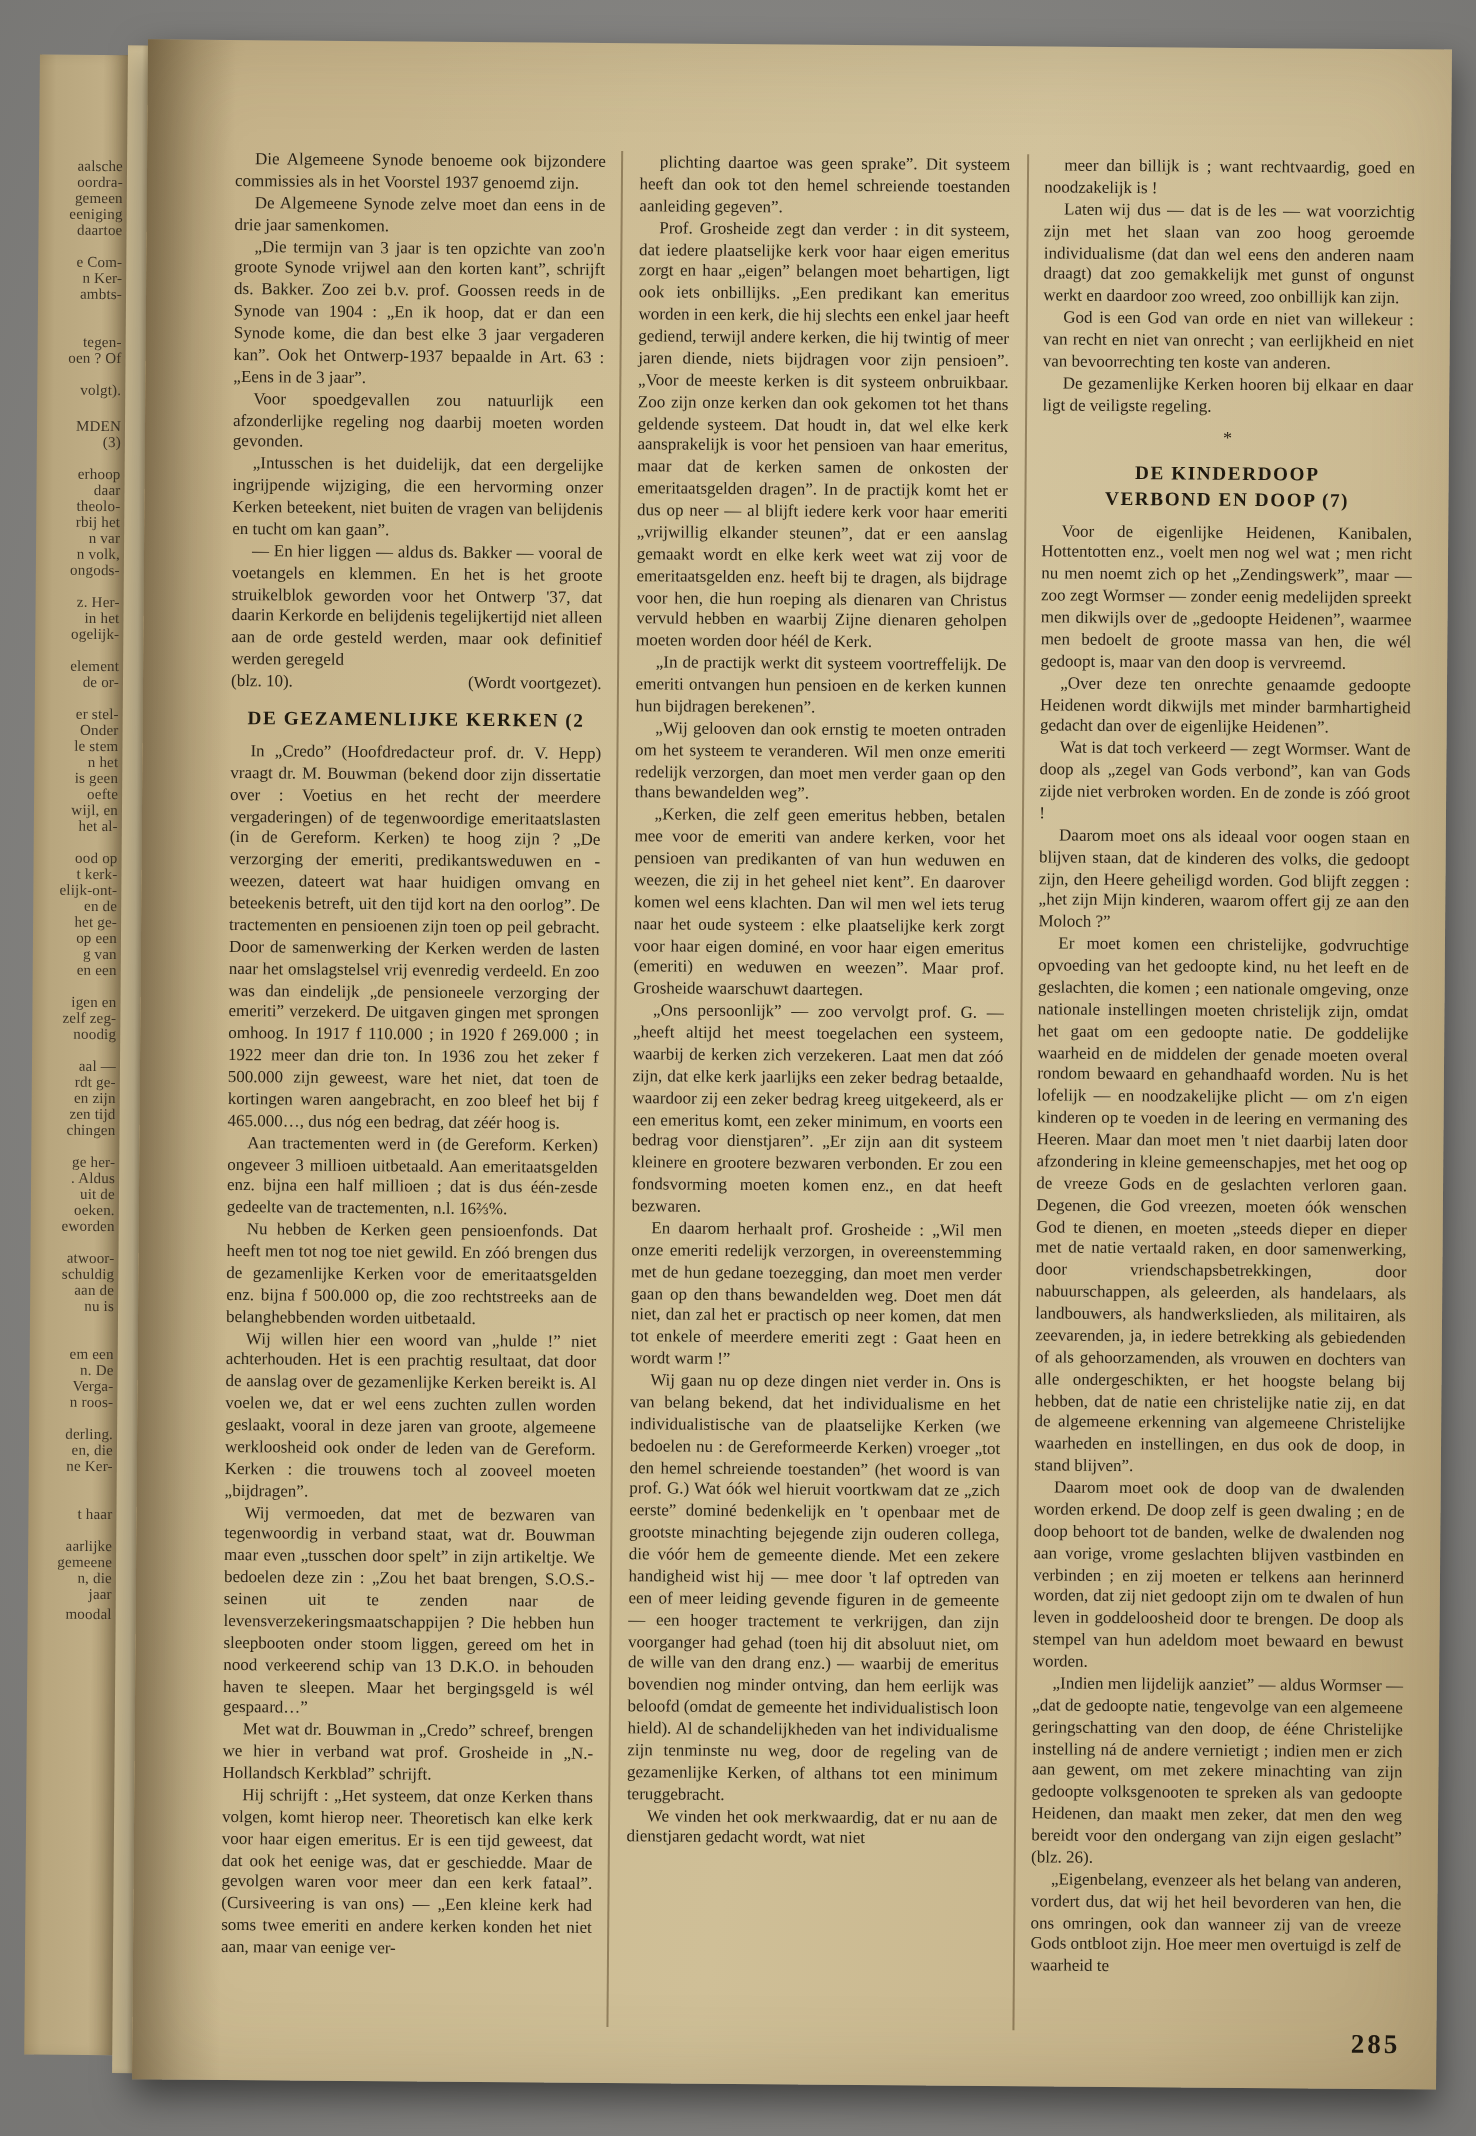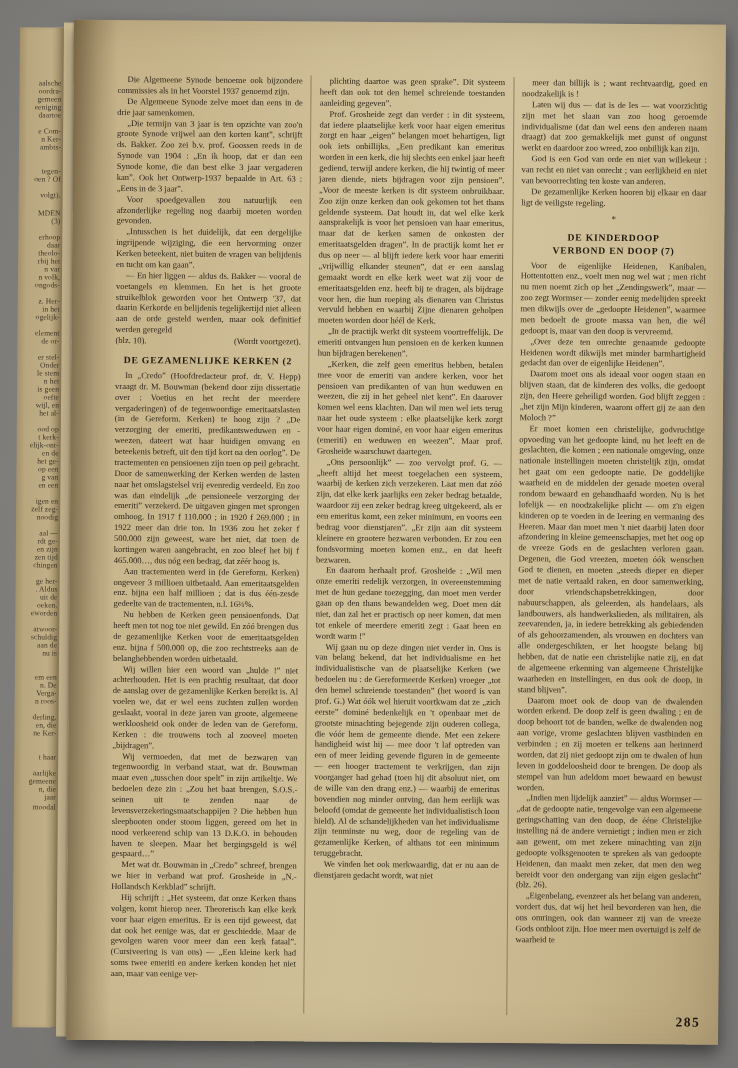--- a/index.html
+++ b/index.html
@@ -162,36 +162,38 @@
           <p class="para">Nu hebben de Kerken geen pensioenfonds. Dat heeft men tot nog toe niet gewild. En zóó brengen dus de gezamenlijke Kerken voor de emeritaatsgelden enz. bijna f 500.000 op, die zoo rechtstreeks aan de belanghebbenden worden uitbetaald.</p>
           <p class="para">Wij willen hier een woord van „hulde !” niet achterhouden. Het is een prachtig resultaat, dat door de aanslag over de gezamenlijke Kerken bereikt is. Al voelen we, dat er wel eens zuchten zullen worden geslaakt, vooral in deze jaren van groote, algemeene werkloosheid ook onder de leden van de Gereform. Kerken : die trouwens toch al zooveel moeten „bijdragen”.</p>
           <p class="para">Wij vermoeden, dat met de bezwaren van tegenwoordig in verband staat, wat dr. Bouwman maar even „tusschen door spelt” in zijn artikeltje. We bedoelen deze zin : „Zou het baat brengen, S.O.S.-seinen uit te zenden naar de levensverzekeringsmaatschappijen ? Die hebben hun sleepbooten onder stoom liggen, gereed om het in nood verkeerend schip van 13 D.K.O. in behouden haven te sleepen. Maar het bergingsgeld is wél gespaard…”</p>
           <p class="para">Met wat dr. Bouwman in „Credo” schreef, brengen we hier in verband wat prof. Grosheide in „N.-Hollandsch Kerkblad” schrijft.</p>
           <p class="para">Hij schrijft : „Het systeem, dat onze Kerken thans volgen, komt hierop neer. Theoretisch kan elke kerk voor haar eigen emeritus. Er is een tijd geweest, dat dat ook het eenige was, dat er geschiedde. Maar de gevolgen waren voor meer dan een kerk fataal”. (Cursiveering is van ons) — „Een kleine kerk had soms twee emeriti en andere kerken konden het niet aan, maar van eenige ver-</p>
         </div>
       <div class="col">
           <p class="para">plichting daartoe was geen sprake”. Dit systeem heeft dan ook tot den hemel schreiende toestanden aanleiding gegeven”.</p>
           <p class="para">Prof. Grosheide zegt dan verder : in dit systeem, dat iedere plaatselijke kerk voor haar eigen emeritus zorgt en haar „eigen” belangen moet behartigen, ligt ook iets onbillijks. „Een predikant kan emeritus worden in een kerk, die hij slechts een enkel jaar heeft gediend, terwijl andere kerken, die hij twintig of meer jaren diende, niets bijdragen voor zijn pensioen”. „Voor de meeste kerken is dit systeem onbruikbaar. Zoo zijn onze kerken dan ook gekomen tot het thans geldende systeem. Dat houdt in, dat wel elke kerk aansprakelijk is voor het pensioen van haar emeritus, maar dat de kerken samen de onkosten der emeritaatsgelden dragen”. In de practijk komt het er dus op neer — al blijft iedere kerk voor haar emeriti „vrijwillig elkander steunen”, dat er een aanslag gemaakt wordt en elke kerk weet wat zij voor de emeritaatsgelden enz. heeft bij te dragen, als bijdrage voor hen, die hun roeping als dienaren van Christus vervuld hebben en waarbij Zijne dienaren geholpen moeten worden door héél de Kerk.</p>
           <p class="para">„In de practijk werkt dit systeem voortreffelijk. De emeriti ontvangen hun pensioen en de kerken kunnen hun bijdragen berekenen”.</p>
+          <p class="para">„Wij gelooven dan ook ernstig te moeten ontraden om het systeem te veranderen. Wil men onze emeriti redelijk verzorgen, dan moet men verder gaan op den thans bewandelden weg”.</p>
           <p class="para">„Kerken, die zelf geen emeritus hebben, betalen mee voor de emeriti van andere kerken, voor het pensioen van predikanten of van hun weduwen en weezen, die zij in het geheel niet kent”. En daarover komen wel eens klachten. Dan wil men wel iets terug naar het oude systeem : elke plaatselijke kerk zorgt voor haar eigen dominé, en voor haar eigen emeritus (emeriti) en weduwen en weezen”. Maar prof. Grosheide waarschuwt daartegen.</p>
           <p class="para">„Ons persoonlijk” — zoo vervolgt prof. G. — „heeft altijd het meest toegelachen een systeem, waarbij de kerken zich verzekeren. Laat men dat zóó zijn, dat elke kerk jaarlijks een zeker bedrag betaalde, waardoor zij een zeker bedrag kreeg uitgekeerd, als er een emeritus komt, een zeker minimum, en voorts een bedrag voor dienstjaren”. „Er zijn aan dit systeem kleinere en grootere bezwaren verbonden. Er zou een fondsvorming moeten komen enz., en dat heeft bezwaren.</p>
           <p class="para">En daarom herhaalt prof. Grosheide : „Wil men onze emeriti redelijk verzorgen, in overeenstemming met de hun gedane toezegging, dan moet men verder gaan op den thans bewandelden weg. Doet men dát niet, dan zal het er practisch op neer komen, dat men tot enkele of meerdere emeriti zegt : Gaat heen en wordt warm !”</p>
           <p class="para">Wij gaan nu op deze dingen niet verder in. Ons is van belang bekend, dat het individualisme en het individualistische van de plaatselijke Kerken (we bedoelen nu : de Gereformeerde Kerken) vroeger „tot den hemel schreiende toestanden” (het woord is van prof. G.) Wat óók wel hieruit voortkwam dat ze „zich eerste” dominé bedenkelijk en 't openbaar met de grootste minachting bejegende zijn ouderen collega, die vóór hem de gemeente diende. Met een zekere handigheid wist hij — mee door 't laf optreden van een of meer leiding gevende figuren in de gemeente — een hooger tractement te verkrijgen, dan zijn voorganger had gehad (toen hij dit absoluut niet, om de wille van den drang enz.) — waarbij de emeritus bovendien nog minder ontving, dan hem eerlijk was beloofd (omdat de gemeente het individualistisch loon hield). Al de schandelijkheden van het individualisme zijn tenminste nu weg, door de regeling van de gezamenlijke Kerken, of althans tot een minimum teruggebracht.</p>
           <p class="para">We vinden het ook merkwaardig, dat er nu aan de dienstjaren gedacht wordt, wat niet</p>
         </div>
       <div class="col">
           <p class="para">meer dan billijk is ; want rechtvaardig, goed en noodzakelijk is !</p>
           <p class="para">Laten wij dus — dat is de les — wat voorzichtig zijn met het slaan van zoo hoog geroemde individualisme (dat dan wel eens den anderen naam draagt) dat zoo gemakkelijk met gunst of ongunst werkt en daardoor zoo wreed, zoo onbillijk kan zijn.</p>
           <p class="para">God is een God van orde en niet van willekeur : van recht en niet van onrecht ; van eerlijkheid en niet van bevoorrechting ten koste van anderen.</p>
           <p class="para">De gezamenlijke Kerken hooren bij elkaar en daar ligt de veiligste regeling.</p>
           <div class="sep-star">*</div>
           <h3 class="col-heading">DE KINDERDOOP</h3>
           <h3 class="col-heading">VERBOND EN DOOP  (7)</h3>
           <p class="para">Voor de eigenlijke Heidenen, Kanibalen, Hottentotten enz., voelt men nog wel wat ; men richt nu men noemt zich op het „Zendingswerk”, maar — zoo zegt Wormser — zonder eenig medelijden spreekt men dikwijls over de „gedoopte Heidenen”, waarmee men bedoelt de groote massa van hen, die wél gedoopt is, maar van den doop is vervreemd.</p>
           <p class="para">„Over deze ten onrechte genaamde gedoopte Heidenen wordt dikwijls met minder barmhartigheid gedacht dan over de eigenlijke Heidenen”.</p>
+          <p class="para">Wat is dat toch verkeerd — zegt Wormser. Want de doop als „zegel van Gods verbond”, kan van Gods zijde niet verbroken worden. En de zonde is zóó groot !</p>
           <p class="para">Daarom moet ons als ideaal voor oogen staan en blijven staan, dat de kinderen des volks, die gedoopt zijn, den Heere geheiligd worden. God blijft zeggen : „het zijn Mijn kinderen, waarom offert gij ze aan den Moloch ?”</p>
           <p class="para">Er moet komen een christelijke, godvruchtige opvoeding van het gedoopte kind, nu het leeft en de geslachten, die komen ; een nationale omgeving, onze nationale instellingen moeten christelijk zijn, omdat het gaat om een gedoopte natie. De goddelijke waarheid en de middelen der genade moeten overal rondom bewaard en gehandhaafd worden. Nu is het lofelijk — en noodzakelijke plicht — om z'n eigen kinderen op te voeden in de leering en vermaning des Heeren. Maar dan moet men 't niet daarbij laten door afzondering in kleine gemeenschapjes, met het oog op de vreeze Gods en de geslachten verloren gaan. Degenen, die God vreezen, moeten óók wenschen God te dienen, en moeten „steeds dieper en dieper met de natie vertaald raken, en door samenwerking, door vriendschapsbetrekkingen, door nabuurschappen, als geleerden, als handelaars, als landbouwers, als handwerkslieden, als militairen, als zeevarenden, ja, in iedere betrekking als gebiedenden of als gehoorzamenden, als vrouwen en dochters van alle ondergeschikten, er het hoogste belang bij hebben, dat de natie een christelijke natie zij, en dat de algemeene erkenning van algemeene Christelijke waarheden en instellingen, en dus ook de doop, in stand blijven”.</p>
           <p class="para">Daarom moet ook de doop van de dwalenden worden erkend. De doop zelf is geen dwaling ; en de doop behoort tot de banden, welke de dwalenden nog aan vorige, vrome geslachten blijven vastbinden en verbinden ; en zij moeten er telkens aan herinnerd worden, dat zij niet gedoopt zijn om te dwalen of hun leven in goddeloosheid door te brengen. De doop als stempel van hun adeldom moet bewaard en bewust worden.</p>
           <p class="para">„Indien men lijdelijk aanziet” — aldus Wormser — „dat de gedoopte natie, tengevolge van een algemeene geringschatting van den doop, de ééne Christelijke instelling ná de andere vernietigt ; indien men er zich aan gewent, om met zekere minachting van zijn gedoopte volksgenooten te spreken als van gedoopte Heidenen, dan maakt men zeker, dat men den weg bereidt voor den ondergang van zijn eigen geslacht” (blz. 26).</p>
           <p class="para">„Eigenbelang, evenzeer als het belang van anderen, vordert dus, dat wij het heil bevorderen van hen, die ons omringen, ook dan wanneer zij van de vreeze Gods ontbloot zijn. Hoe meer men overtuigd is zelf de waarheid te</p>
         </div>
     </div>
     <div class="page-number">285</div>
   </div>
 </div>

